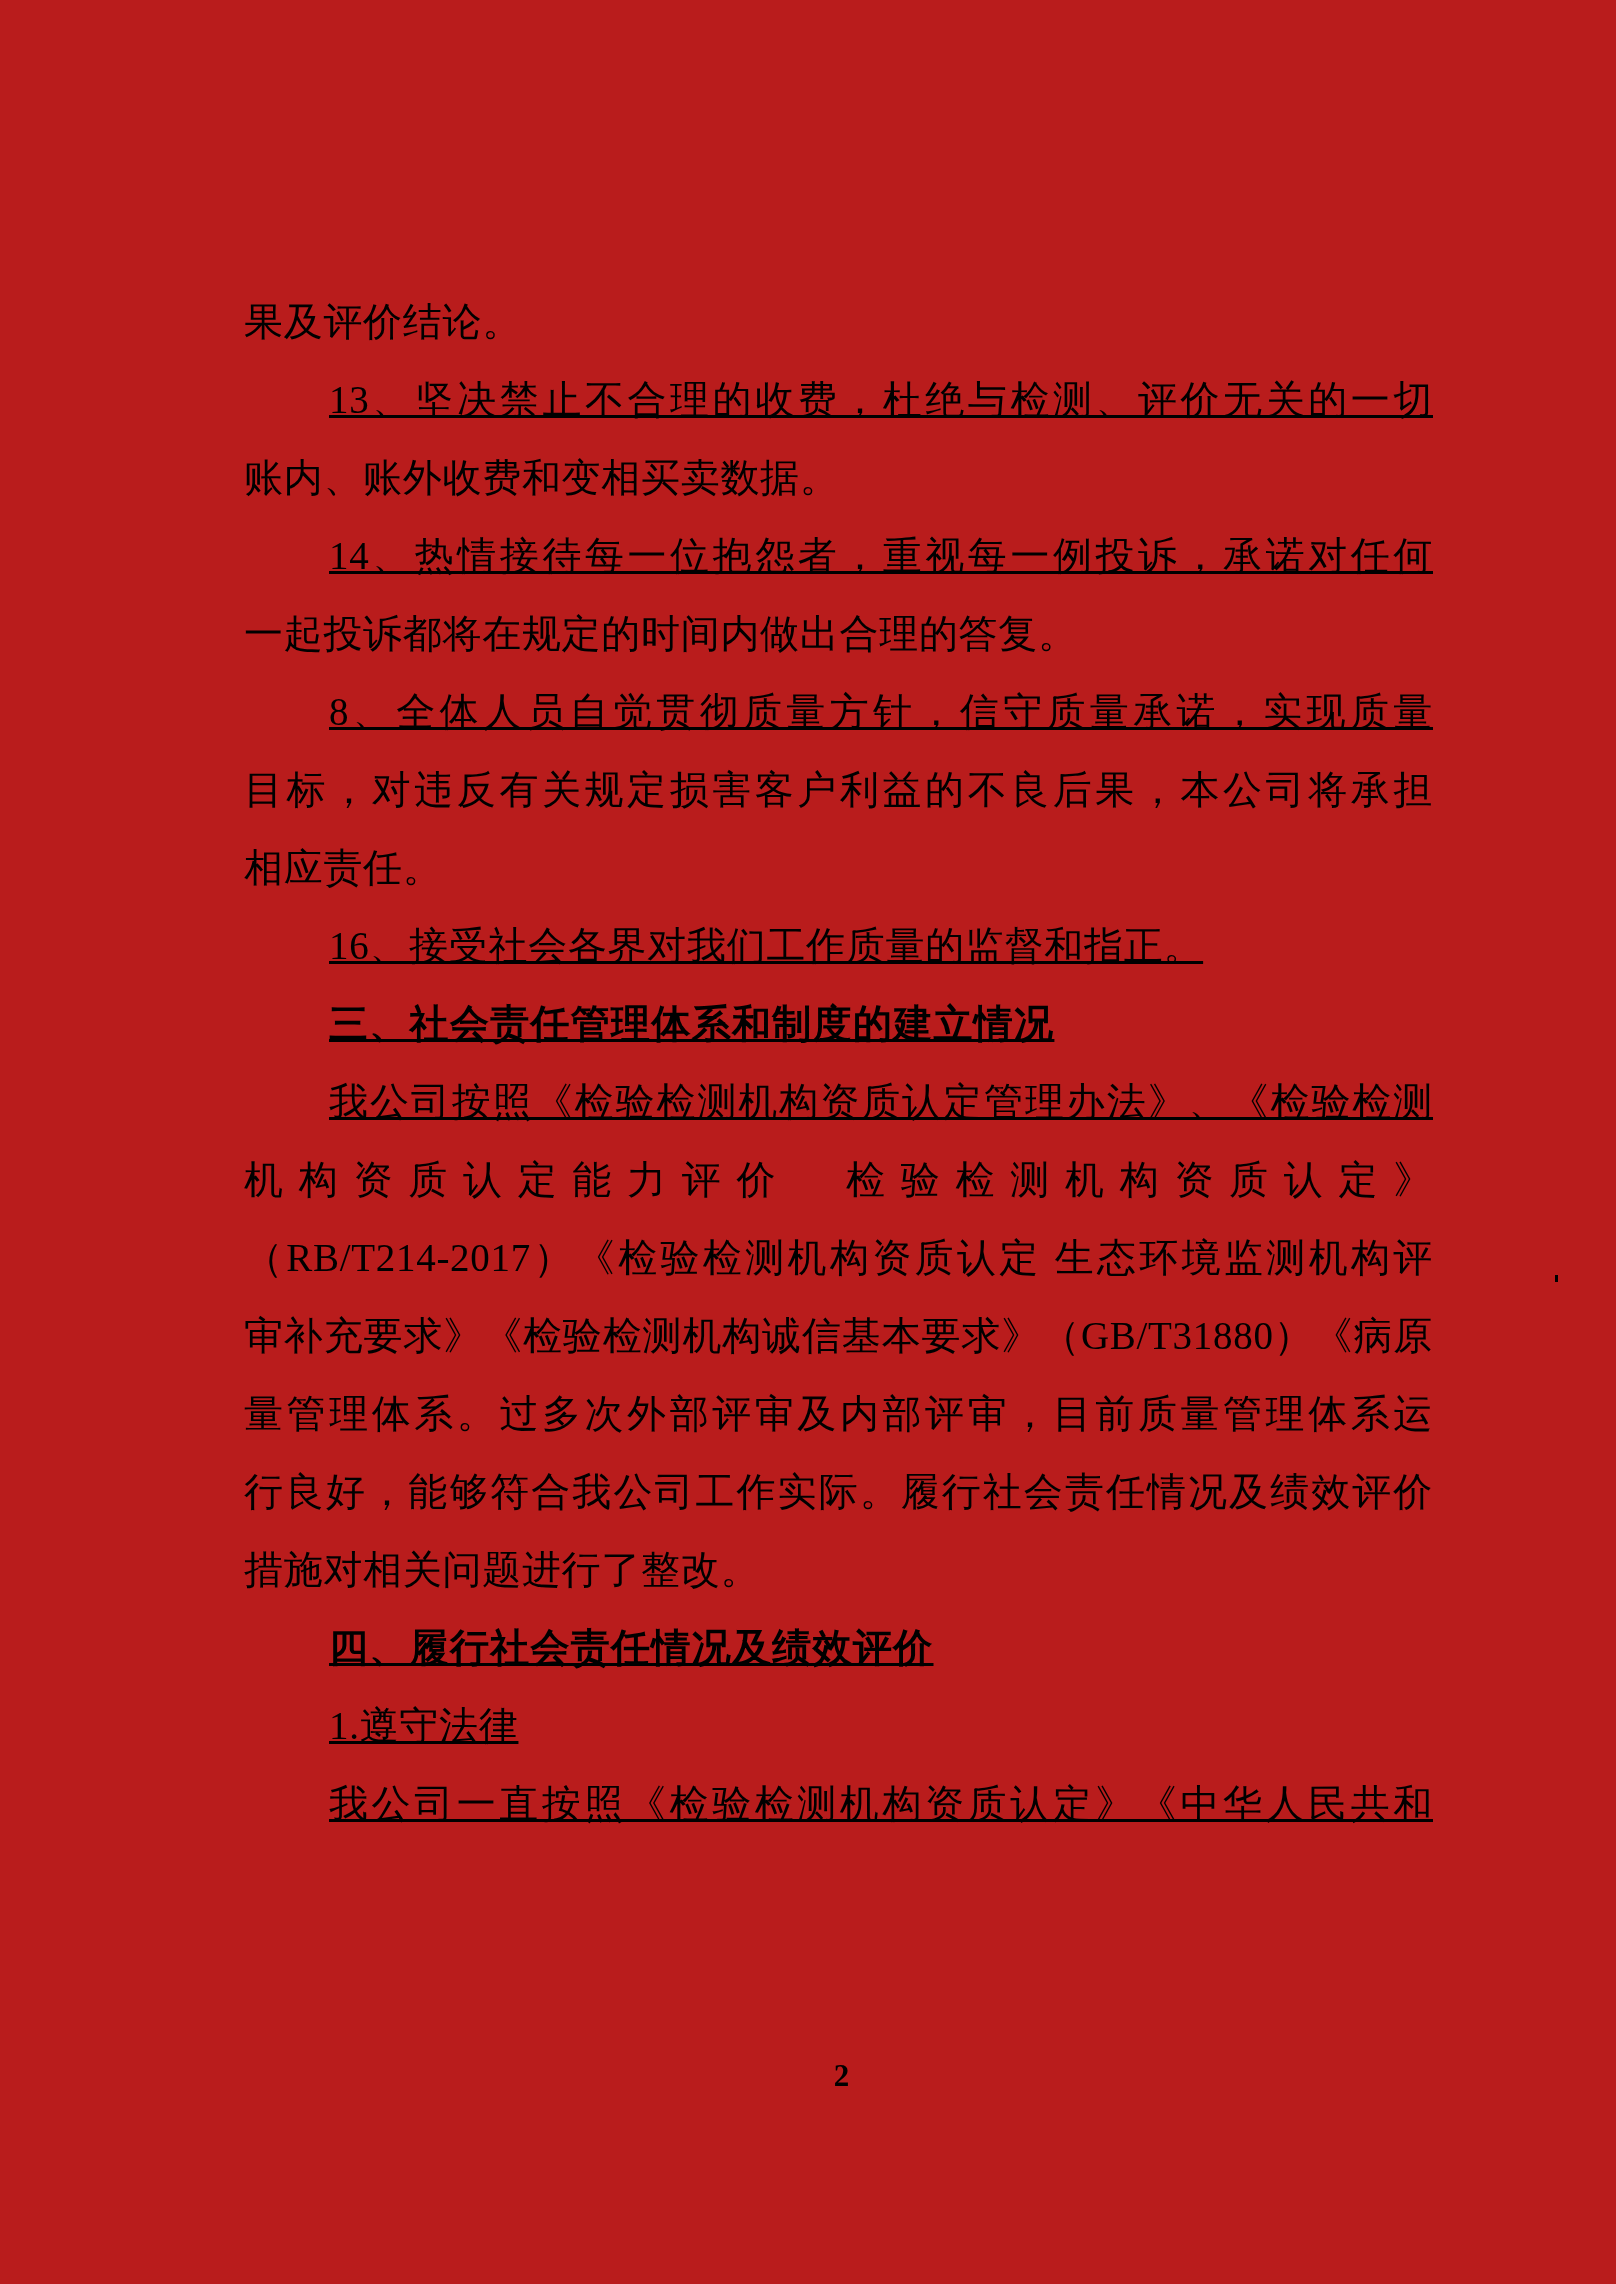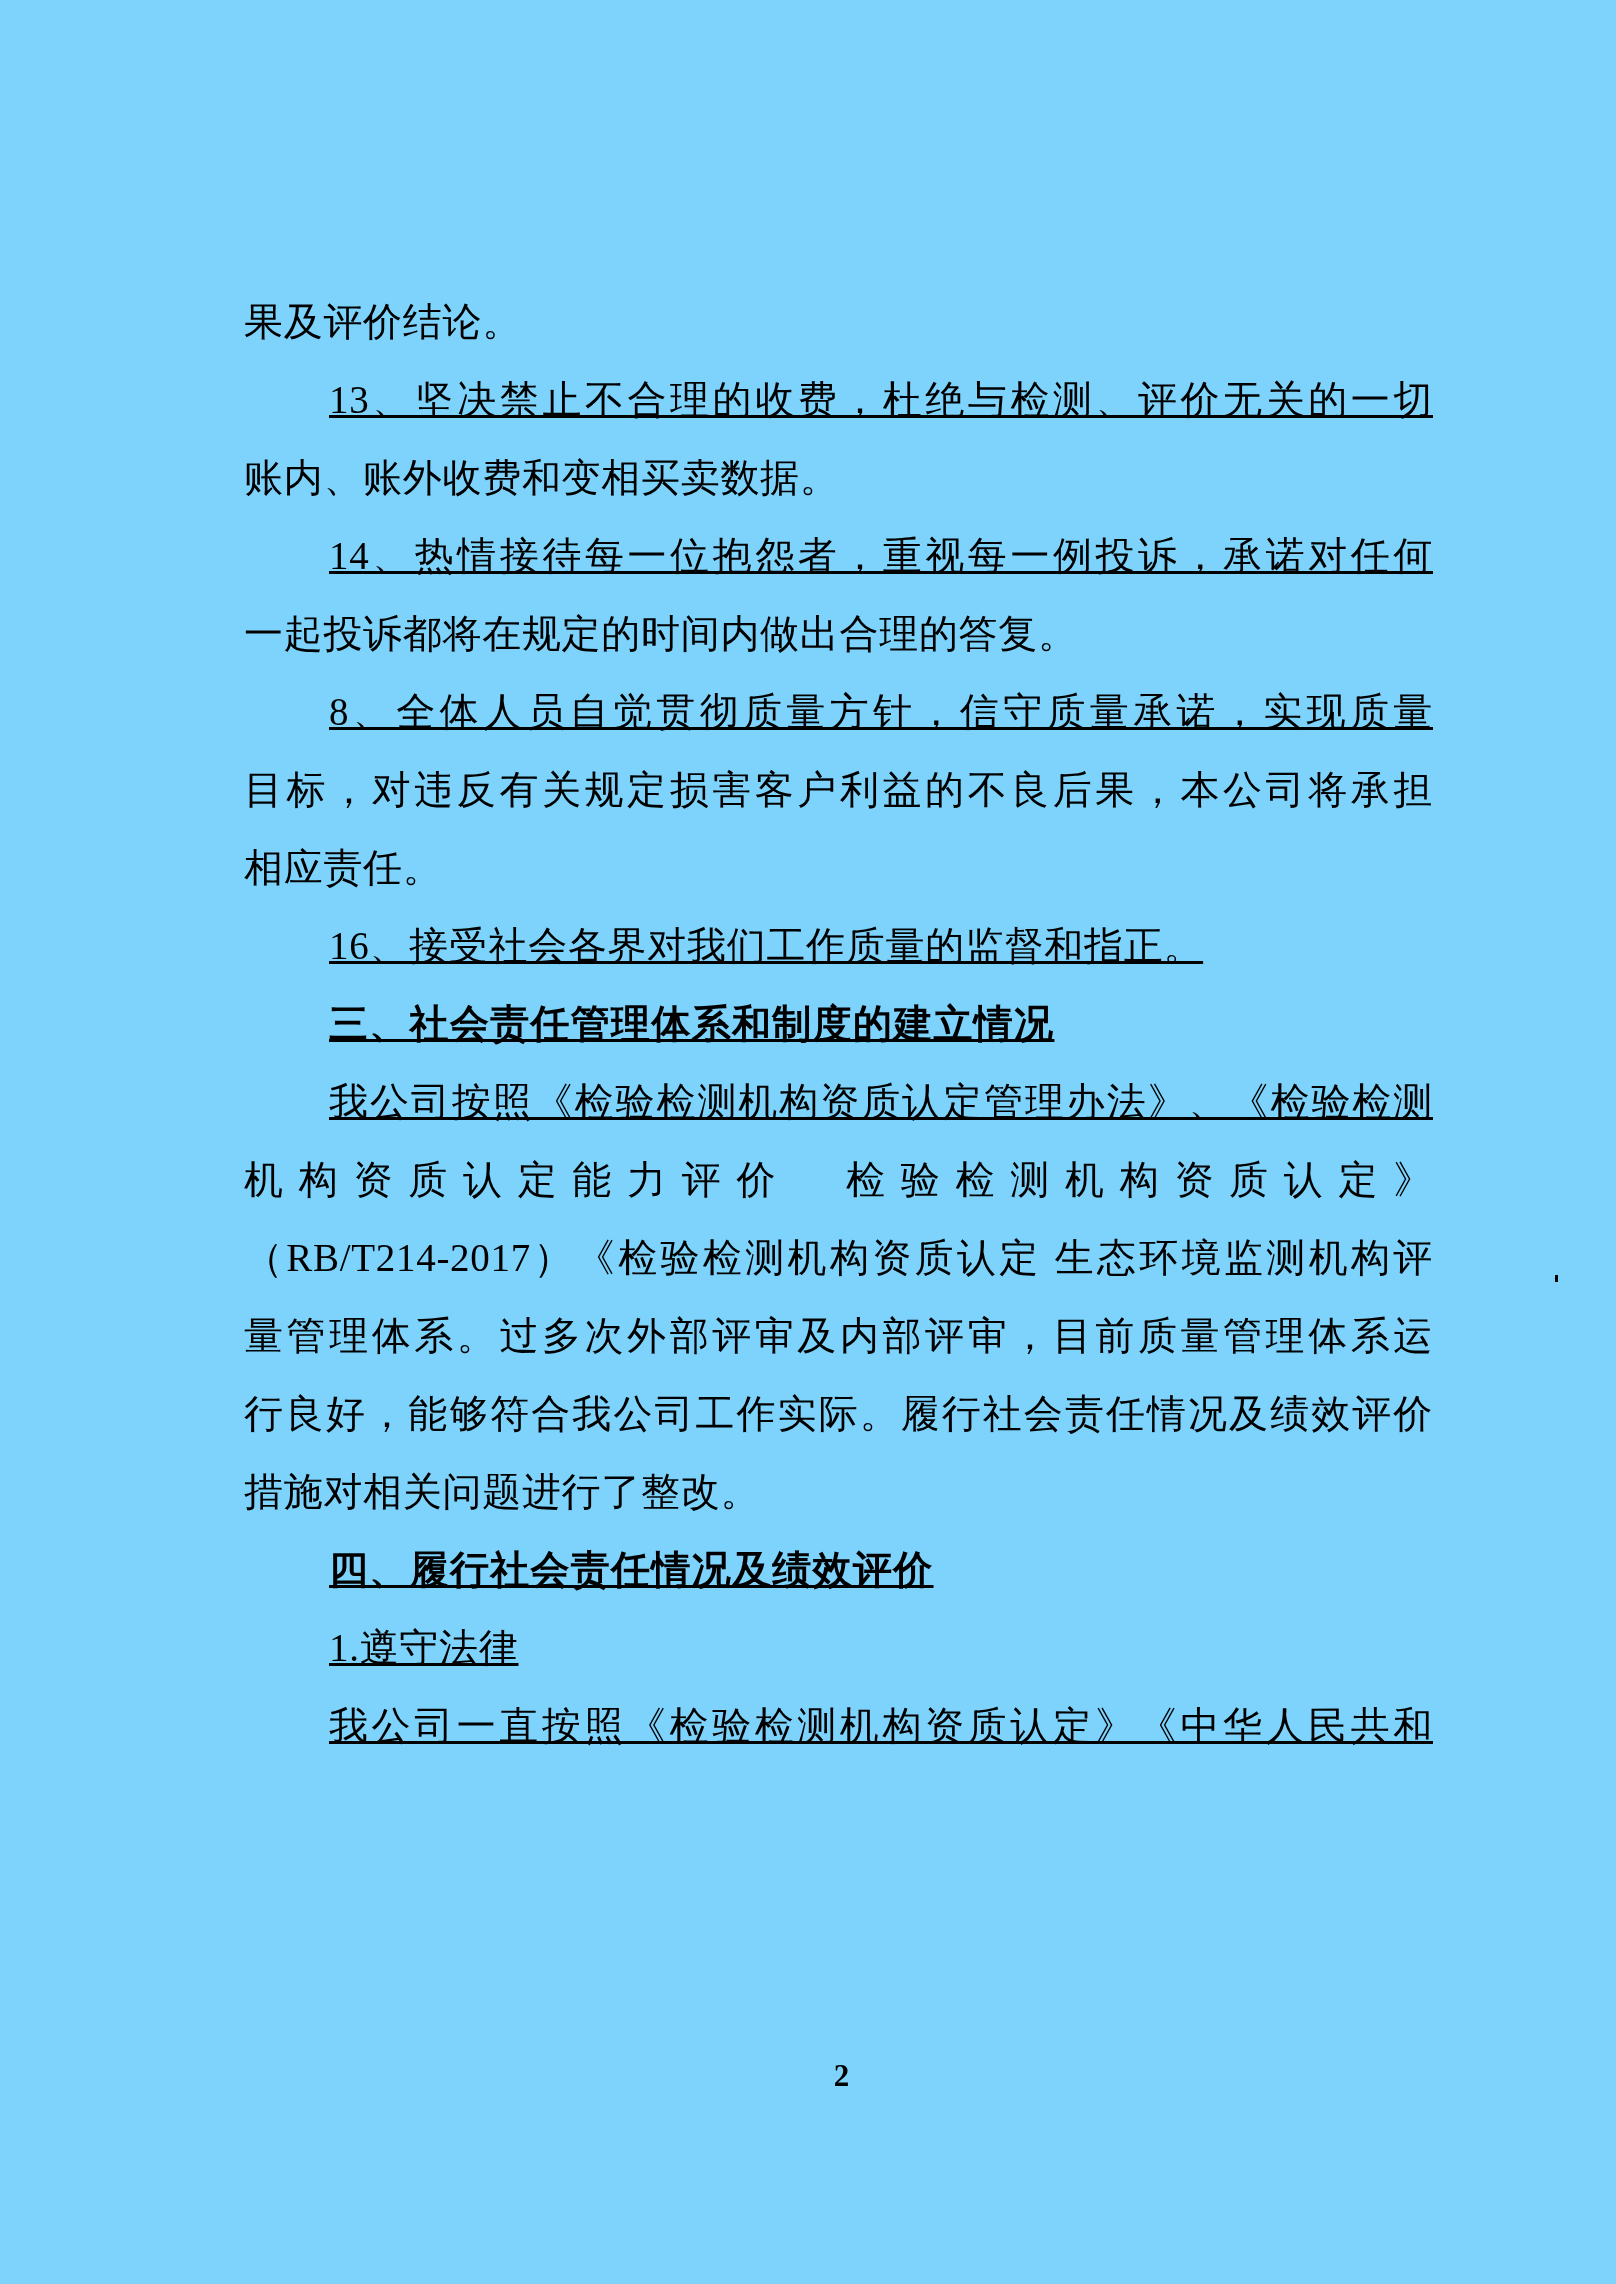--- a/index.html
+++ b/index.html
@@ -4,21 +4,21 @@
 <style>
   html, body {
     margin: 0;
     padding: 0;
     background: #ffffff;
   }
   .page {
     position: relative;
     width: 1616px;
     height: 2284px;
-    background: #7dd3fc;
+    background: #b91c1c;
     color: #000000;
     font-family: "Liberation Serif", serif;
     overflow: hidden;
   }
   .text-block {
     position: absolute;
     left: 244px;
     top: 283px;
     width: 1189px;
   }
@@ -79,20 +79,21 @@
     <div class="ln ind j">14、热情接待每一位抱怨者，重视每一例投诉，承诺对任何</div>
     <div class="ln">一起投诉都将在规定的时间内做出合理的答复。</div>
     <div class="ln ind j">8、全体人员自觉贯彻质量方针，信守质量承诺，实现质量</div>
     <div class="ln j">目标，对违反有关规定损害客户利益的不良后果，本公司将承担</div>
     <div class="ln">相应责任。</div>
     <div class="ln ind">16、接受社会各界对我们工作质量的监督和指正。</div>
     <div class="ln ind h">三、社会责任管理体系和制度的建立情况</div>
     <div class="ln ind j">我公司按照《检验检测机构资质认定管理办法》、《检验检测</div>
     <div class="ln j">机构资质认定能力评价　检验检测机构资质认定》</div>
     <div class="ln j">（RB/T214-2017）《检验检测机构资质认定 生态环境监测机构评</div>
+    <div class="ln j">审补充要求》《检验检测机构诚信基本要求》（GB/T31880）《病原</div>
     <div class="ln j">量管理体系。过多次外部评审及内部评审，目前质量管理体系运</div>
     <div class="ln j">行良好，能够符合我公司工作实际。履行社会责任情况及绩效评价</div>
     <div class="ln">措施对相关问题进行了整改。</div>
     <div class="ln ind h">四、履行社会责任情况及绩效评价</div>
     <div class="ln ind">1.遵守法律</div>
     <div class="ln ind j">我公司一直按照《检验检测机构资质认定》《中华人民共和</div>
   </div>
 
   <div class="page-number">2</div>
 

